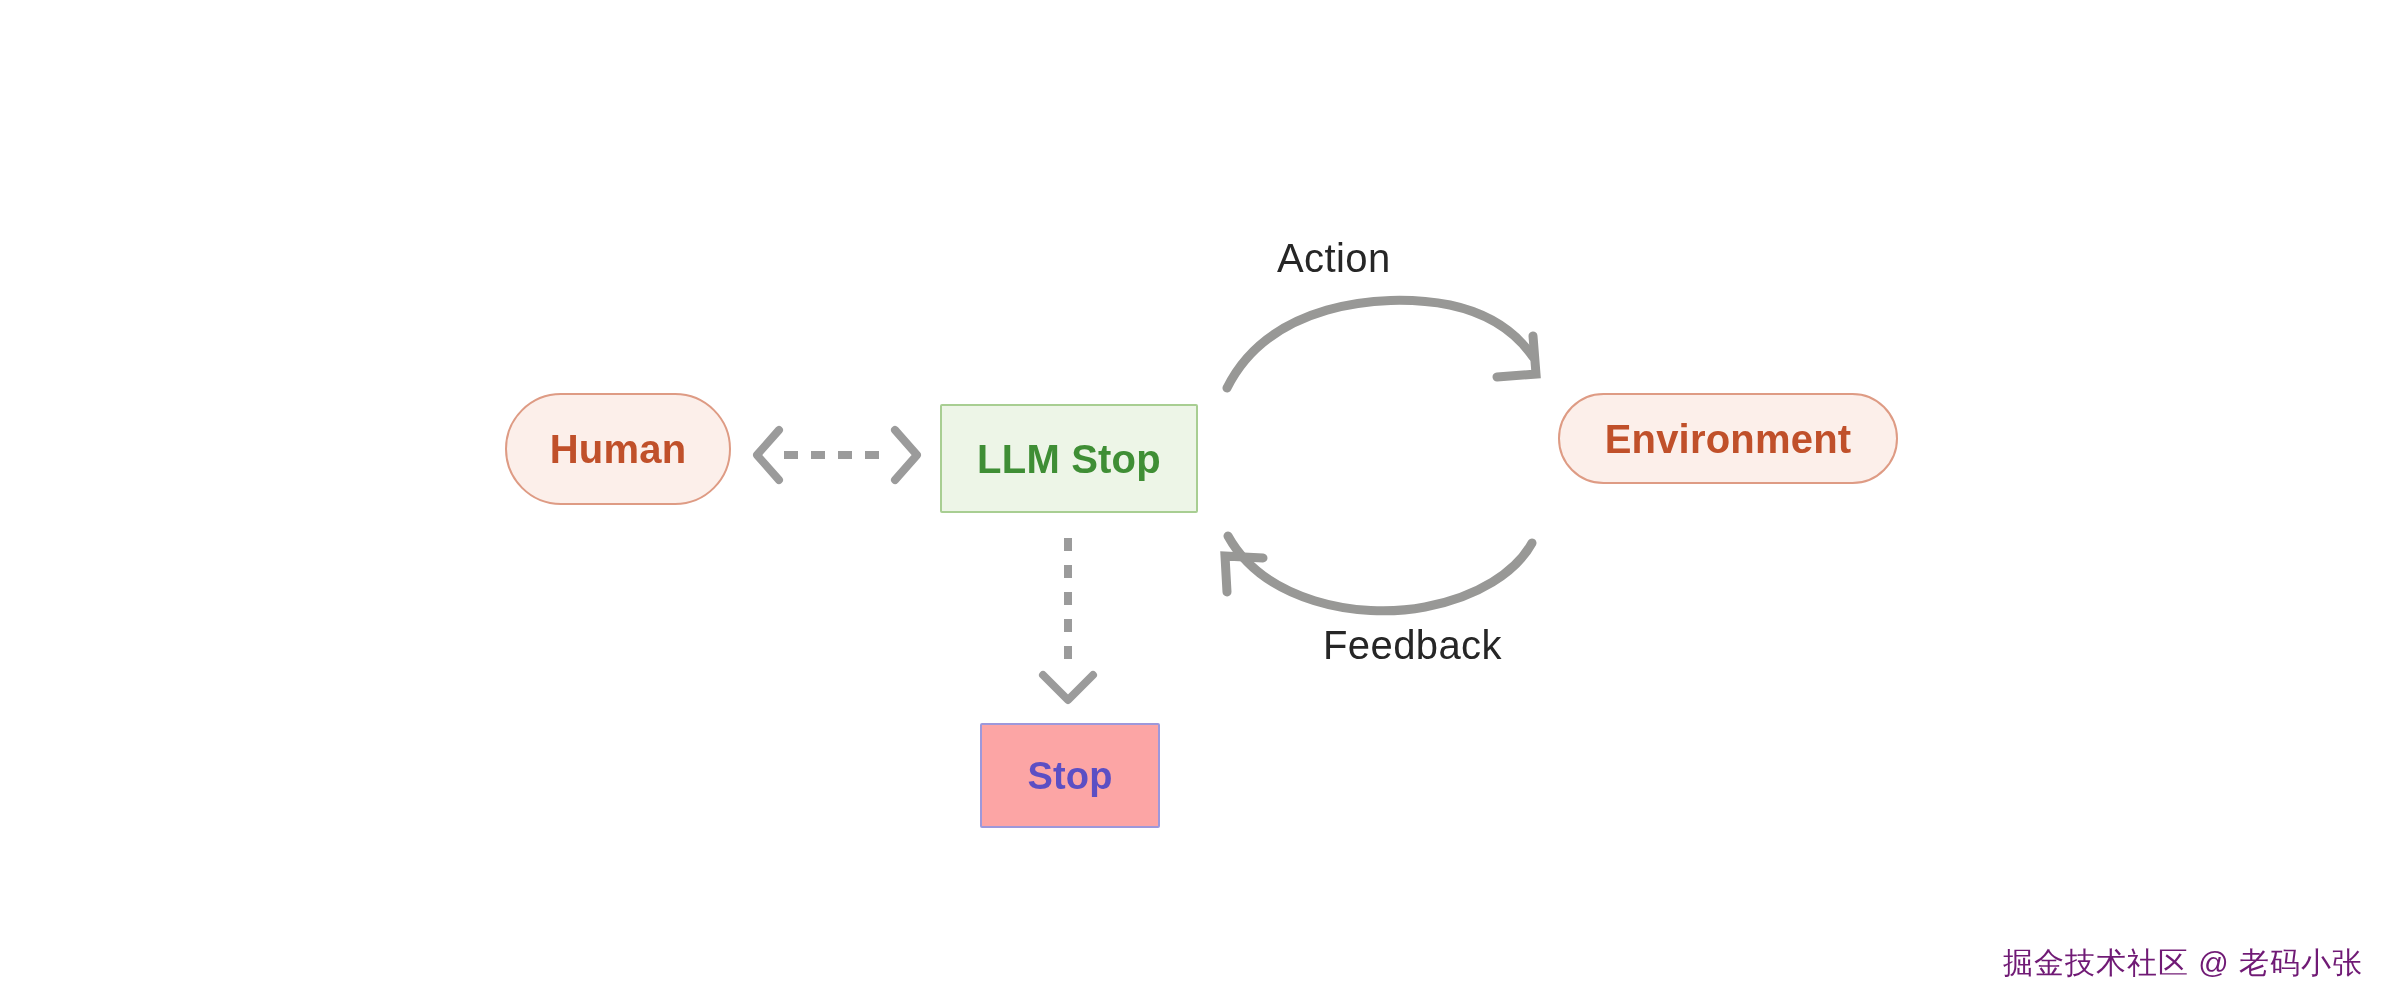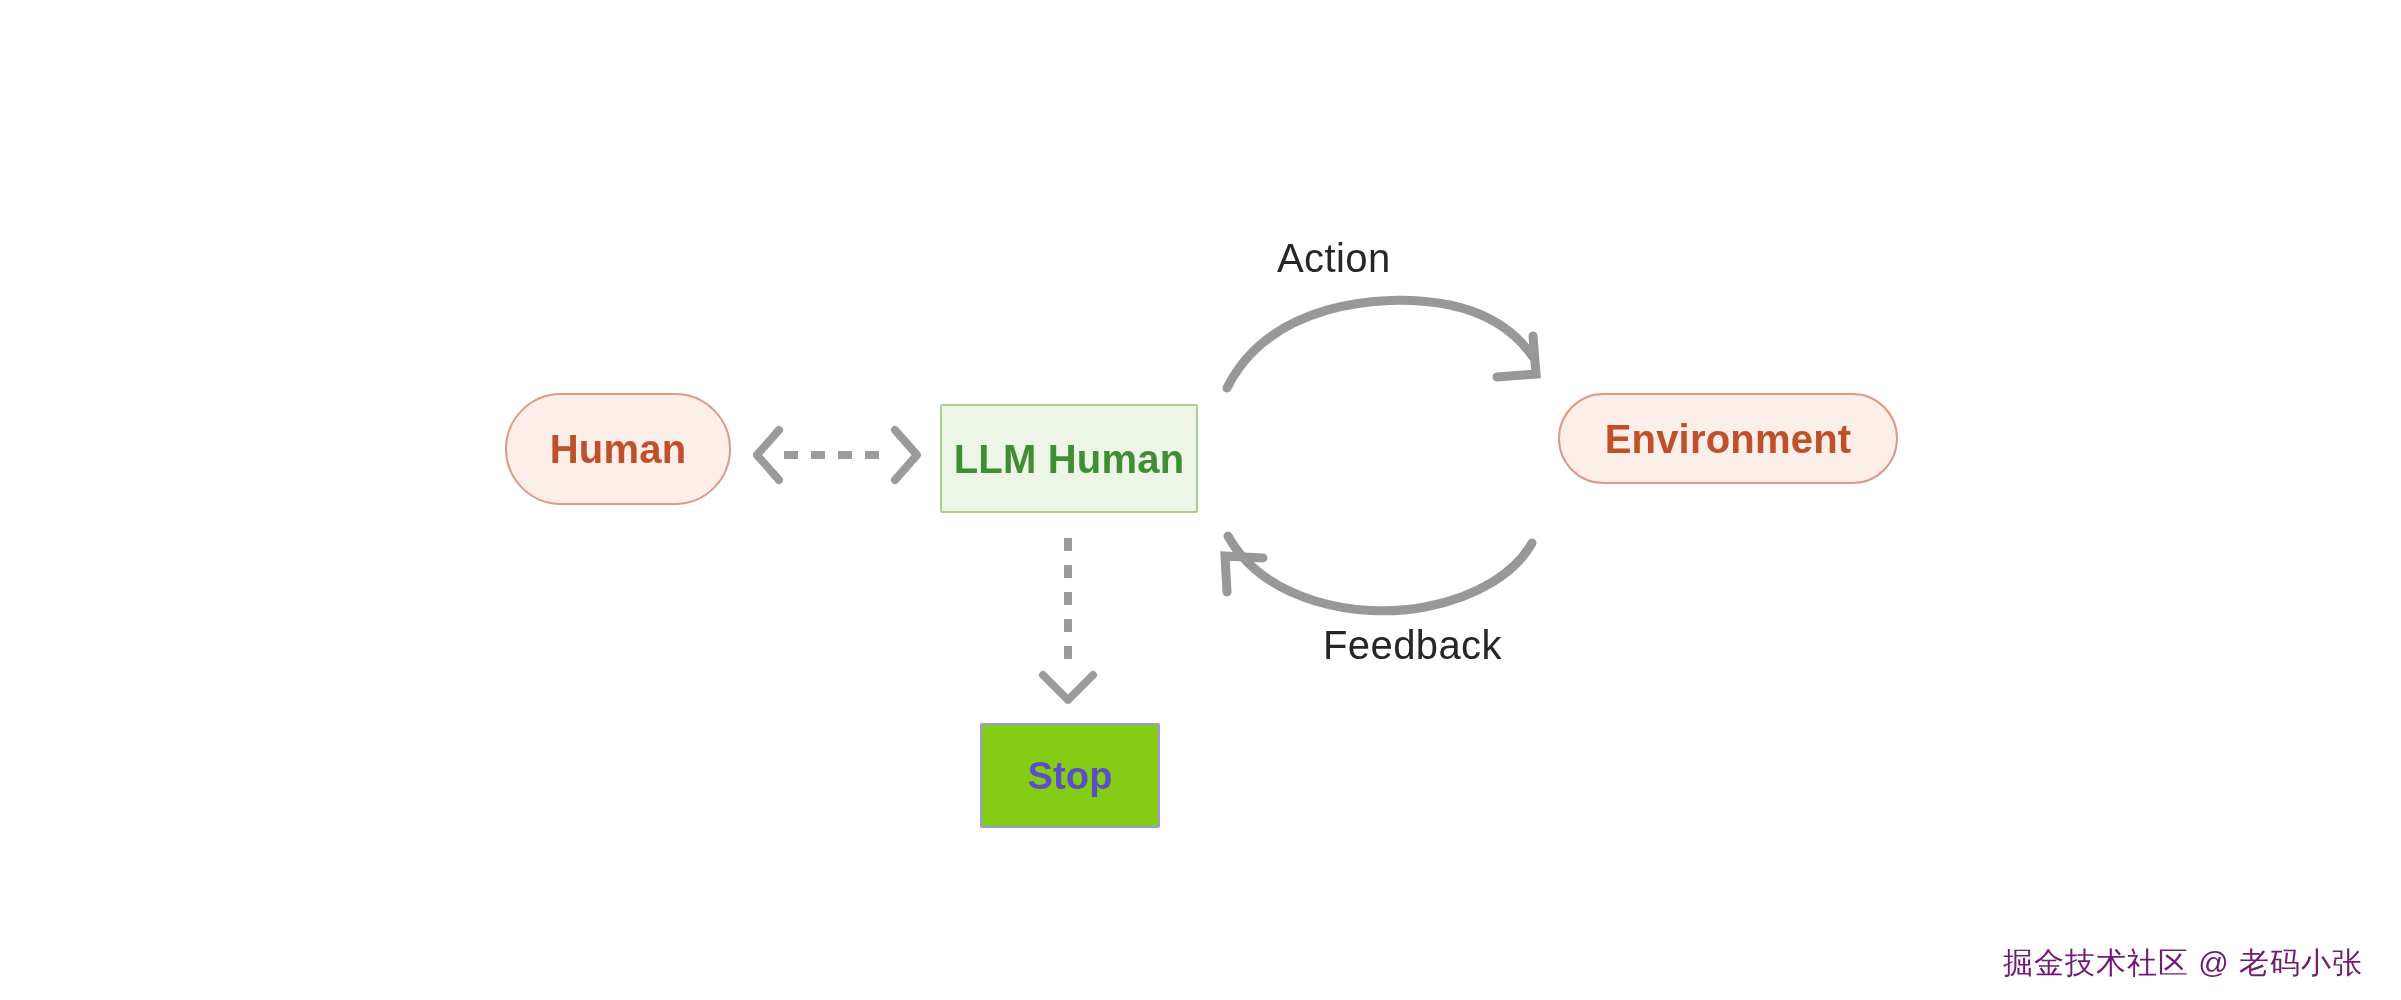--- a/index.html
+++ b/index.html
@@ -79,21 +79,21 @@
     color: #C0502A;
     font-size: 40px;
   }
 
   
   #node-stop {
     left: 980px;
     top: 723px;
     width: 180px;
     height: 105px;
-    background: #84cc16;
+    background: #fca5a5;
     border: 2px solid #9D98DB;
     border-radius: 2px;
   }
   #node-stop .node-label {
     color: #5B4FC4;
     font-size: 38px;
   }
 
   
   .edge-label {
@@ -165,21 +165,21 @@
       <line x1="1068" y1="538" x2="1068" y2="673" stroke="#9B9B9B" stroke-width="8" stroke-dasharray="13 14" stroke-linecap="butt"></line>
       <polyline points="1043,675 1068,700 1093,675" fill="none" stroke="#9B9B9B" stroke-width="8" stroke-linecap="round" stroke-linejoin="round"></polyline>
     </g>
   </svg>
 
   <div class="node" id="node-human">
     <span class="node-label">Human</span>
   </div>
 
   <div class="node" id="node-llm-call">
-    <span class="node-label">LLM Human</span>
+    <span class="node-label">LLM Stop</span>
   </div>
 
   <div class="node" id="node-environment">
     <span class="node-label">Environment</span>
   </div>
 
   <div class="node" id="node-stop">
     <span class="node-label">Stop</span>
   </div>
 

